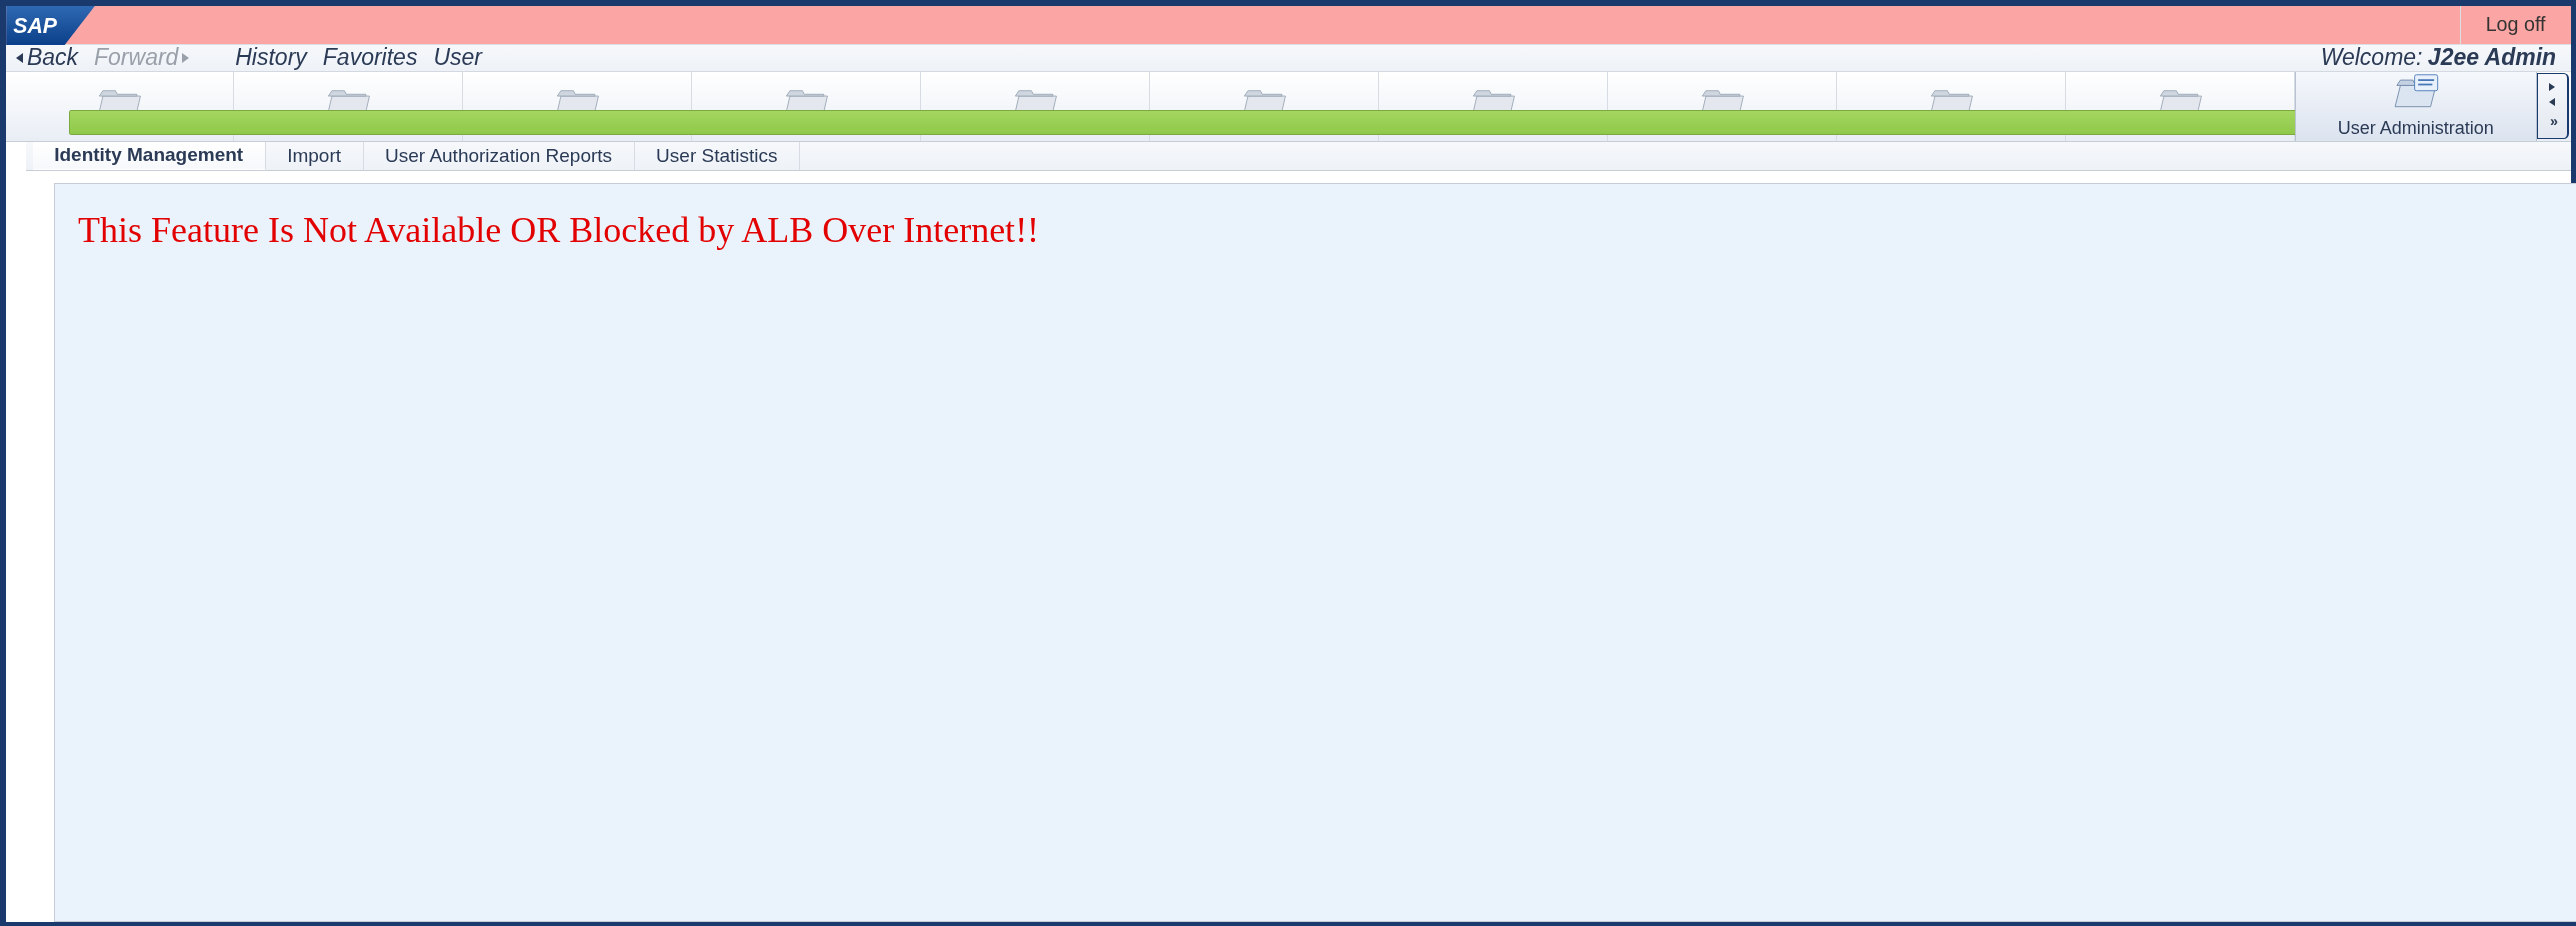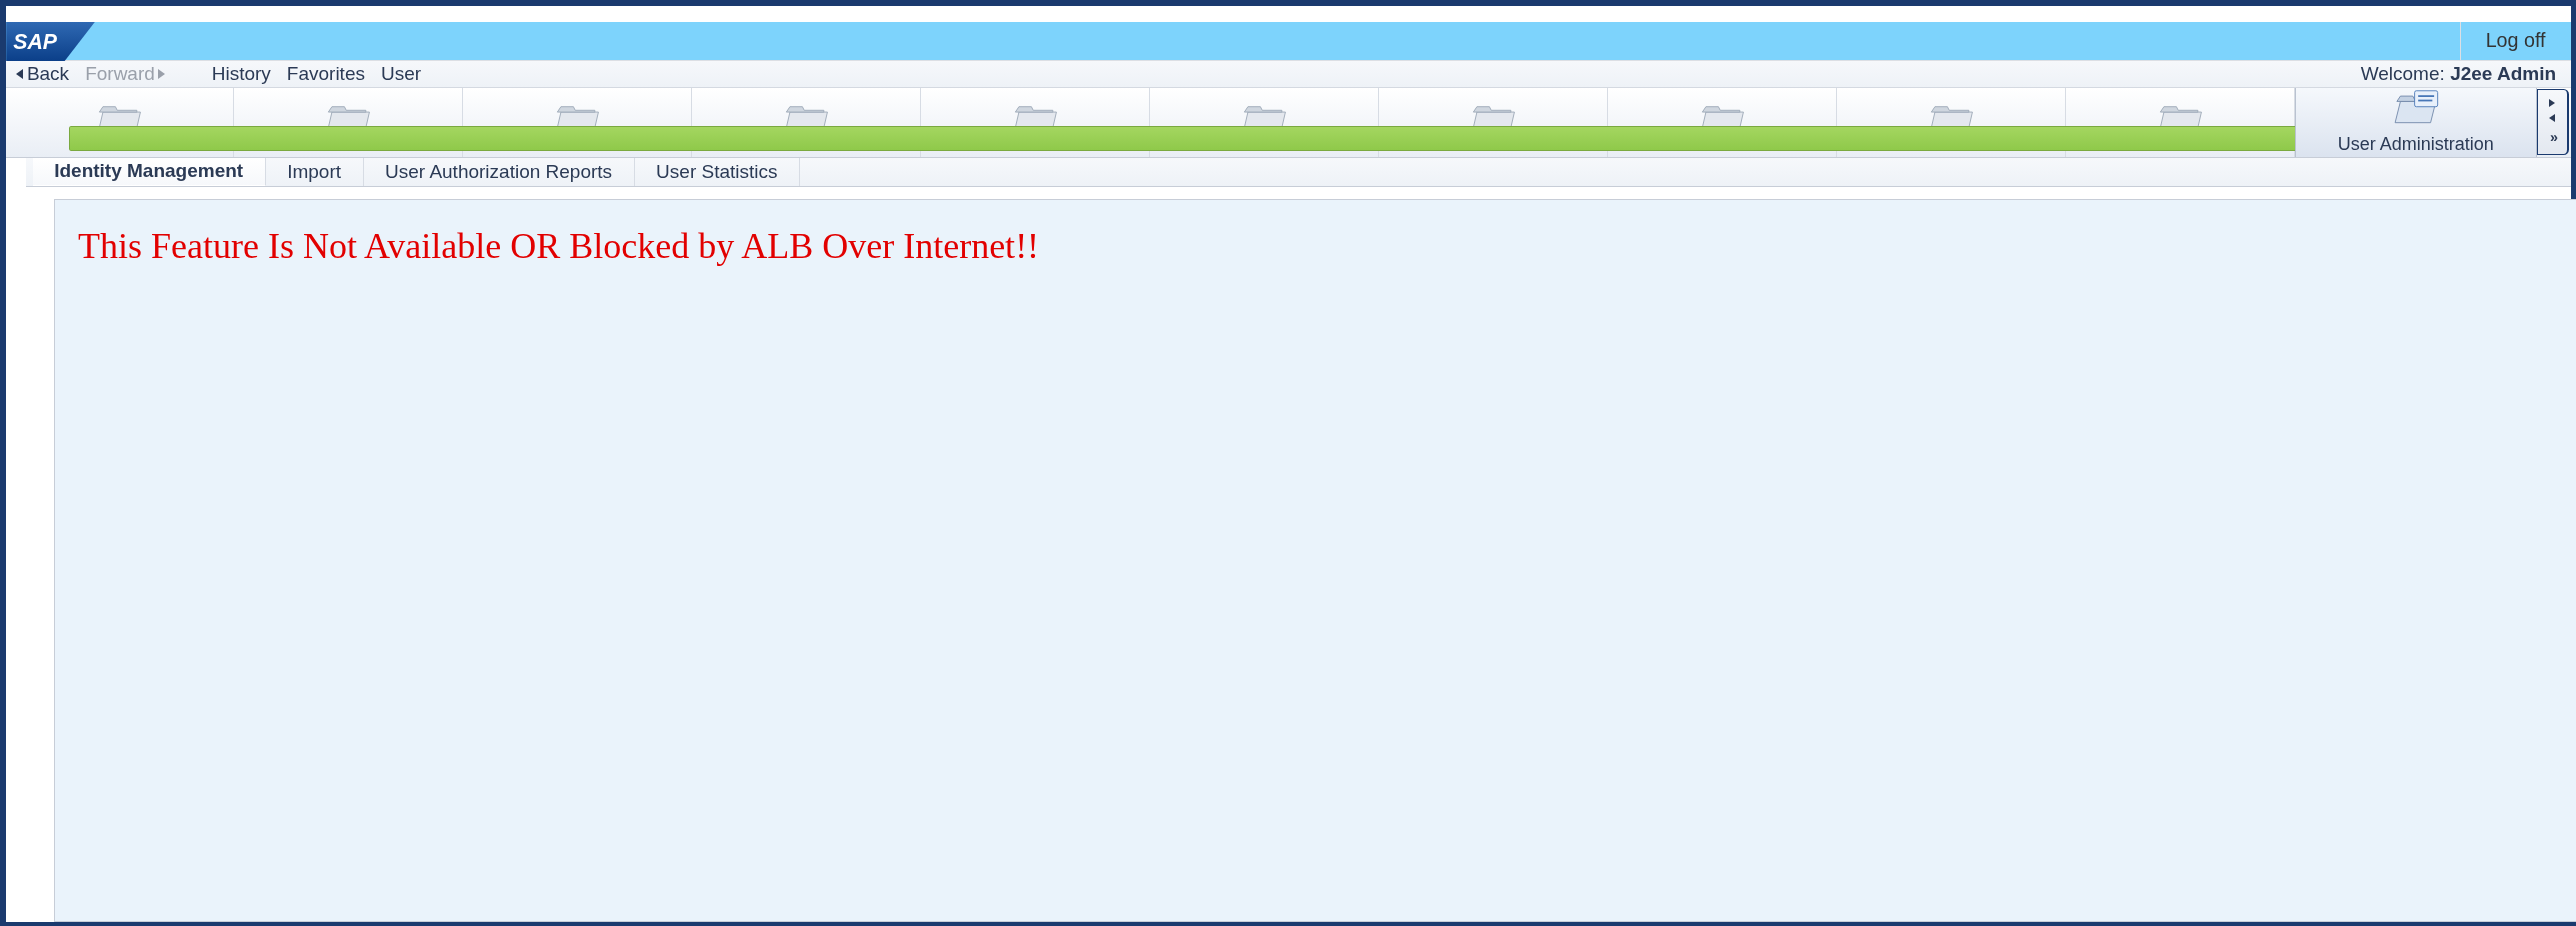--- a/index.html
+++ b/index.html
@@ -18,23 +18,22 @@
     height: 100%;
     border: 0.9px solid #1a3a6e;
     display: flex;
     flex-direction: column;
   }
   
   .header-row {
     display: flex;
     align-items: stretch;
     height: 39px;
-    background: #7dd3fc;
+    background: #fca5a5;
     border-bottom: 0.9px solid #dcdfe4;
-    margin-top: 16px;
   }
   .logo-cell {
     width: 107px;
     display: flex;
     align-items: flex-start;
     justify-content: flex-start;
   }
   .sap-logo {
     width: 89px;
     height: 39px;
@@ -52,22 +51,23 @@
     cursor: pointer;
   }
   
   .nav-bar {
     display: flex;
     align-items: center;
     height: 27px;
     background: linear-gradient(#f6f8fb, #eef2f7);
     border-bottom: 0.9px solid #d4d9e1;
     padding: 0 7.2px;
-    font-size: 19px;
+    font-size: 23px;
     color: #2b3a55;
+    font-style: italic;
   }
   .nav-left { display: flex; align-items: center; gap: 16px; }
   .nav-btn { display: inline-flex; align-items: center; cursor: pointer; color: #2b3a55; }
   .nav-btn.disabled { color: #9aa0aa; cursor: default; }
   .nav-arrow-left, .nav-arrow-right {
     display: inline-block; width: 0; height: 0; margin: 0 3.6px;
   }
   .nav-arrow-left { border-top: 5.4px solid transparent; border-bottom: 5.4px solid transparent; border-right: 7.2px solid currentColor; }
   .nav-arrow-right { border-top: 5.4px solid transparent; border-bottom: 5.4px solid transparent; border-left: 7.2px solid currentColor; }
   .nav-sep { width: 10.7px; }

